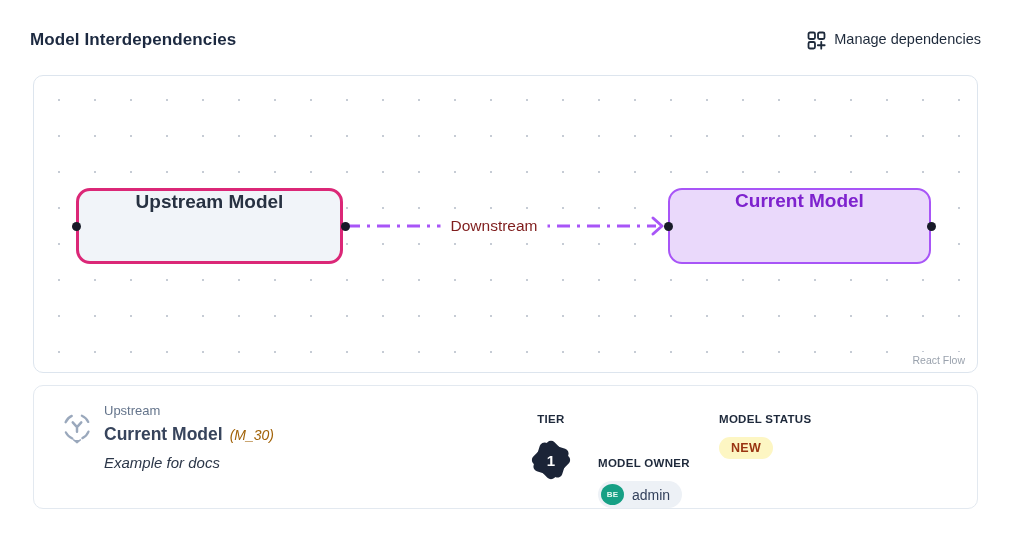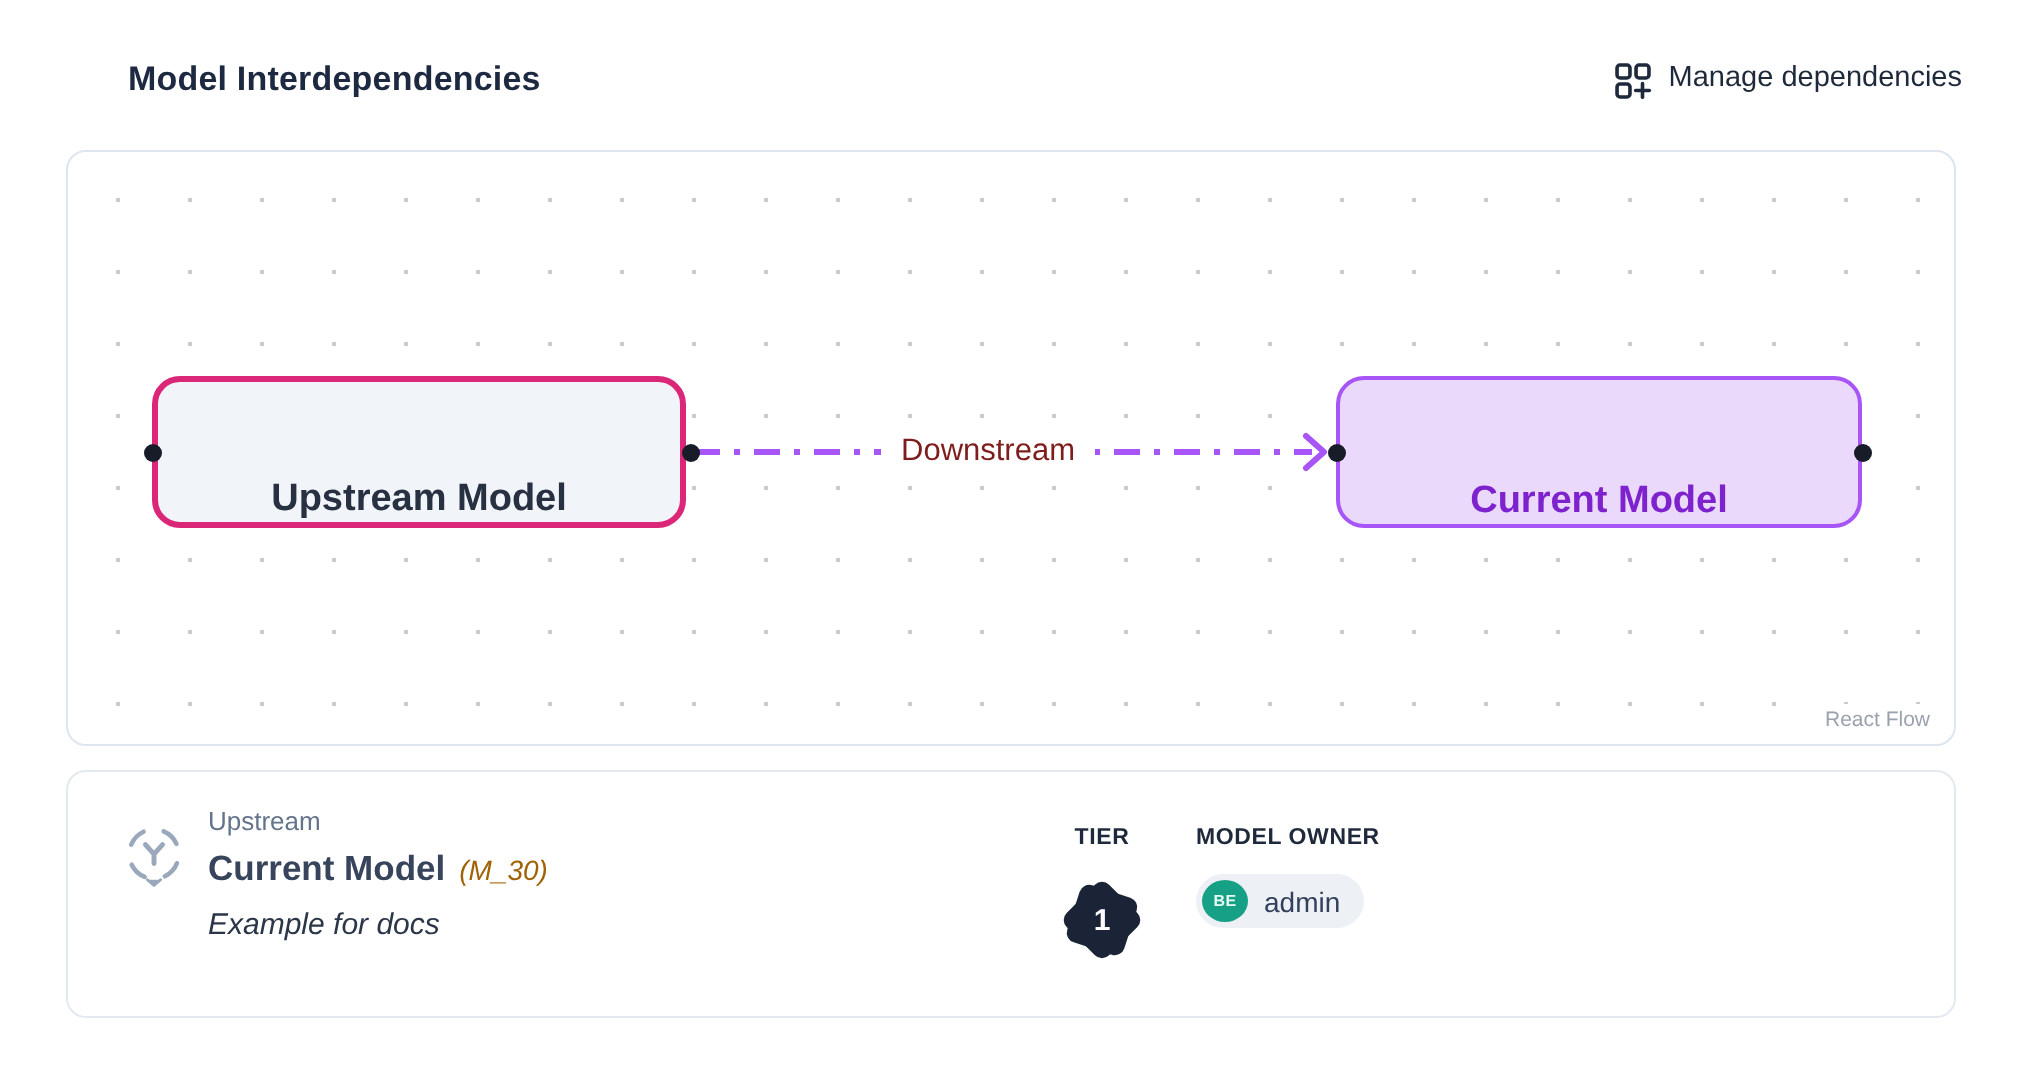--- a/index.html
+++ b/index.html
@@ -1,30 +1,30 @@
 <!DOCTYPE html>
 <html><head>
 <meta charset="utf-8">
 <style>
   * { margin:0; padding:0; box-sizing:border-box; }
   html,body { width:1011px; height:543px; background:#ffffff; font-family:"Liberation Sans", sans-serif; position:relative; overflow:hidden; }
 
   
   .header { position:absolute; left:30px; right:30px; top:30px; display:flex; justify-content:space-between; align-items:center; }
-  .page-title { font-size:17px; font-weight:700; color:#1c2940; letter-spacing:.1px;margin-left:34px; }
+  .page-title { font-size:17px; font-weight:700; color:#1c2940; letter-spacing:.1px; }
   .manage-btn { display:flex; align-items:flex-start; gap:8px; font-size:14.5px; color:#1e2a3b; cursor:pointer; background:none; border:none; font-family:inherit; }
   .manage-btn svg { display:block; }
 
   
   .canvas { position:absolute; left:33px; top:75px; width:945px; height:298px;
     border:1px solid #dde5ee; border-radius:10px; background:#ffffff;
     background-image:radial-gradient(circle, #c6ccd5 1.1px, transparent 1.2px);
     background-size:36px 36px; background-position:7px 6px; }
 
-  .node { position:absolute; display:flex; align-items:flex-end; justify-content:center; border-radius:14px; }
+  .node { position:absolute; display:flex; align-items:flex-start; justify-content:center; border-radius:14px; }
   .node-upstream { left:42px; top:112px; width:267px; height:76px; background:#f1f4f9; border:3px solid #db2777; }
   .node-upstream .node-label { color:#273142; }
   .node-current { left:634px; top:112px; width:263px; height:76px; background:#ead9fb; border:2.5px solid #a855f7; }
   .node-current .node-label { color:#7e22ce; }
   .node-label { font-size:19px; font-weight:700; }
 
   .handle { position:absolute; width:9px; height:9px; border-radius:50%; background:#181b28; top:145.5px; }
   .h1 { left:37.5px; } .h2 { left:306.5px; } .h3 { left:629.5px; } .h4 { left:892.5px; }
 
   .edge-svg { position:absolute; left:0; top:0; pointer-events:none; }
@@ -41,21 +41,21 @@
   .info-block { position:absolute; left:70px; top:17px; }
   .category { font-size:13px; color:#64748b; margin-bottom:6px; }
   .model-line { margin-bottom:9px; display:flex; align-items:baseline; gap:7px; }
   .model-name { font-size:17.5px; font-weight:700; color:#37445c; }
   .model-code { font-size:14px; color:#a16207;font-style:italic; }
   .model-desc { font-size:15px; color:#2b3648;font-style:italic; }
 
   .col { position:absolute; top:27px; }
   .col-header { font-size:11.5px; font-weight:700; color:#1e293b; letter-spacing:.3px; margin-bottom:12px; }
   .col-tier { left:494px; width:46px; text-align:center; }
-  .col-owner { left:564px; }
+  .col-owner { left:564px;margin-top:44px; }
   .col-status { left:685px; }
 
   .tier-badge { position:relative; width:46px; height:46px; margin-top:2px; }
   .tier-sq { position:absolute; left:8px; top:8px; width:30px; height:30px; background:#1b2437; border-radius:5px; }
   .sq-a { transform:rotate(45deg); }
   .sq-b { transform:rotate(18deg); }
   .tier-num { position:absolute; inset:0; display:flex; align-items:center; justify-content:center;
     color:#ffffff; font-size:15px; font-weight:700; }
 
   .owner-pill { display:inline-flex; align-items:center; gap:8px; background:#edf1f6; border-radius:14px;
@@ -140,14 +140,18 @@
   </div>
 
   <div class="col col-owner">
     <div class="col-header">MODEL OWNER</div>
     <div class="owner-pill">
       <span class="owner-avatar">BE</span>
       <span class="owner-name">admin</span>
     </div>
   </div>
 
+  <div class="col col-status">
+    <div class="col-header">MODEL STATUS</div>
+    <span class="status-badge">NEW</span>
+  </div>
 
 </div>
 
 </body></html>

